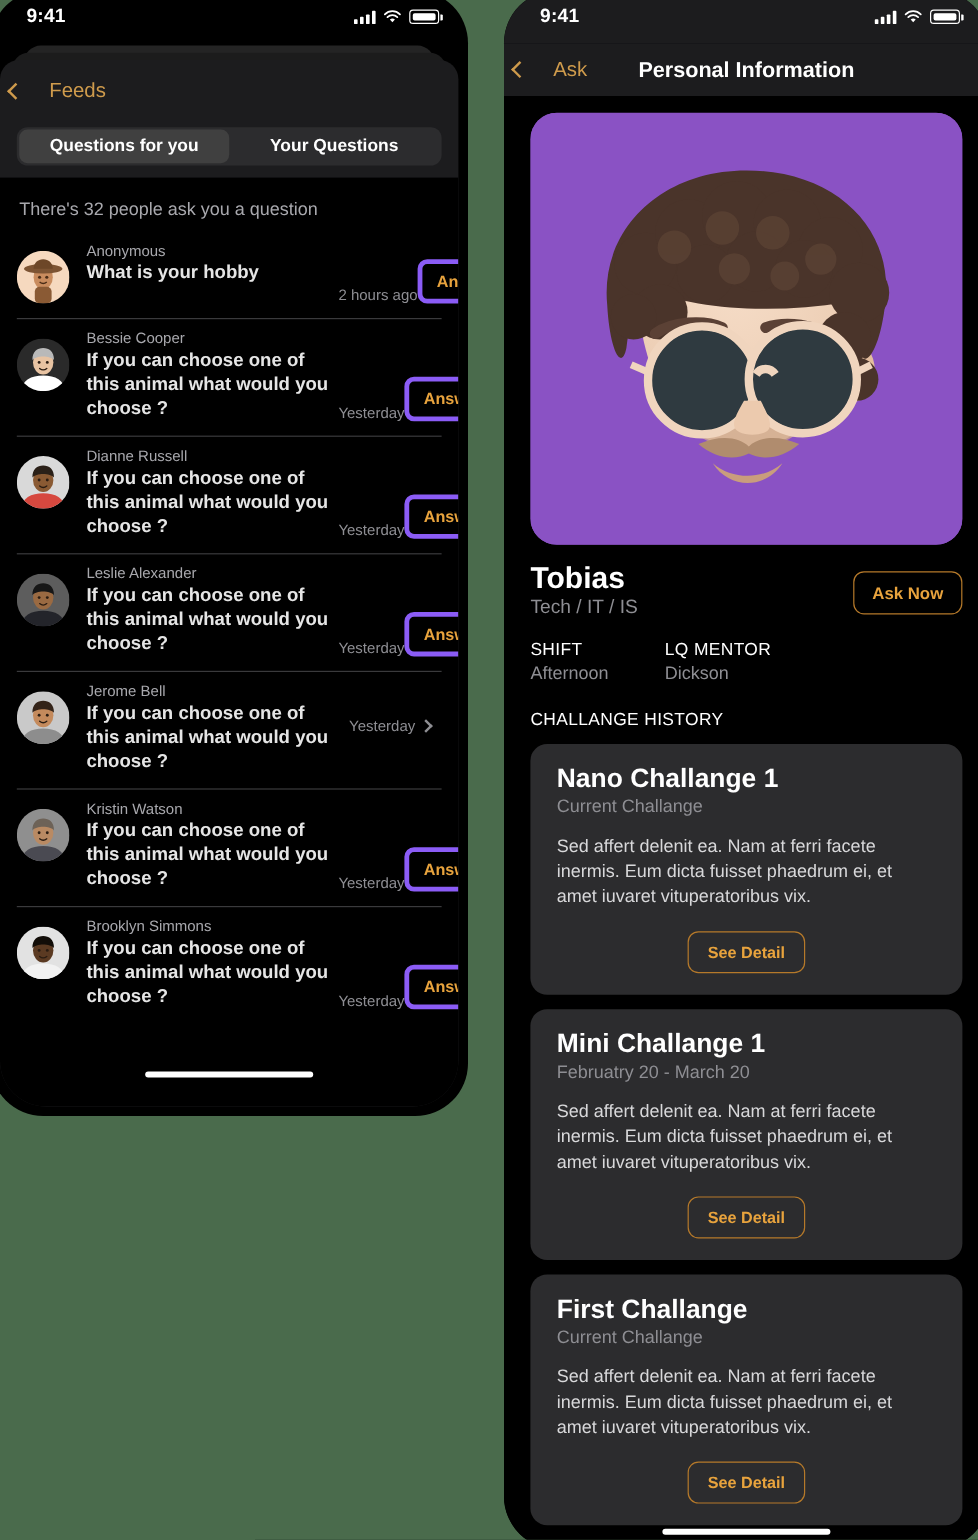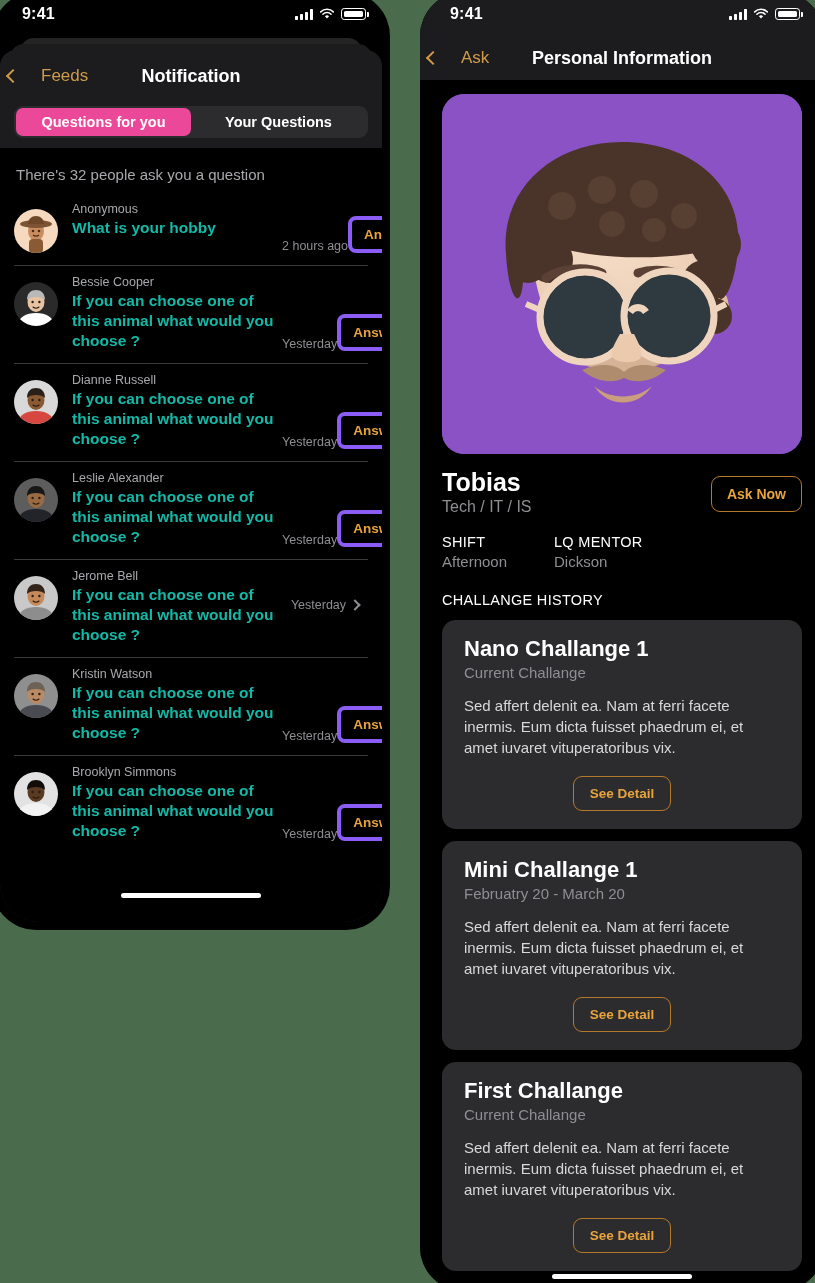--- a/index.html
+++ b/index.html
@@ -66,29 +66,29 @@
     color: #fff; font-size: 18px; font-weight: bold; pointer-events: none;
   }
   .seg {
     margin: 4px 14px 0 14px; height: 32px; background: #2c2c2e;
     border-radius: 9px; display: flex; padding: 2px; gap: 0;
   }
   .seg > div {
     flex: 1; display: flex; align-items: center; justify-content: center;
     color: #fff; font-size: 14.5px; font-weight: bold; border-radius: 7px;
   }
-  .seg > div.on { background: #ec4899; }
+  .seg > div.on { background: #404040; }
   .sheet-body { background: #000; position: absolute; left:0; right:0; top: 98px; bottom: 0; overflow: hidden; }
   .list-head { color: #a8a8ad; font-size: 15px; padding: 18px 16px 10px 16px; }
 
   .qrow { display: flex; padding: 4px 14px 0 14px; position: relative; justify-content: flex-end; }
   .qav { width: 44px; height: 44px; border-radius: 50%; flex: 0 0 44px; margin-top: 12px; overflow: hidden; }
   .qmain { flex: 1; padding-left: 14px; padding-right: 6px; min-width: 0; }
   .qname { color: #a8a8ad; font-size: 12.5px; padding-top: 5px; }
-  .qtext { color: #14b8a6; font-size: 15.5px; font-weight: bold; line-height: 20px; padding-top: 2px; }
+  .qtext { color: #e5e5e5; font-size: 15.5px; font-weight: bold; line-height: 20px; padding-top: 2px; }
   .qside { width: 86px; flex: 0 0 86px; display: flex; align-items: flex-end; padding-top: 4px; }
   .qtime { color: #8e8e93; font-size: 12.5px; white-space: nowrap; }
   .ansbtn {
     margin-top: 10px; border: 4px solid #8b5cf6; border-radius: 8px;
     color: #e8a33d; font-size: 13.5px; font-weight: bold; padding: 7px 12px; background: transparent;
   }
   .qside.center { justify-content: center; flex-direction: row; align-items: center; gap: 5px; padding-top: 0; }
   .chev-r { width: 8px; height: 8px; border-right: 2px solid #8e8e93; border-bottom: 2px solid #8e8e93; transform: rotate(-45deg); }
   .divider { height: 1px; background: #3a3a3c; margin: 12px 14px 0 14px; }
 
@@ -157,21 +157,20 @@
     <div class="sheet-back2"></div>
     <div class="sheet-back1"></div>
 
     <div class="sheet">
 
       <div class="navbar">
         <div class="nav-back">
           <span class="chev-l"></span>
           <span>Feeds</span>
         </div>
-        <div class="nav-title">Notification</div>
       </div>
 
       <div class="seg">
         <div class="on">Questions for you</div>
         <div>Your Questions</div>
       </div>
 
       <div class="sheet-body">
         <div class="list-head">There's 32 people ask you a question</div>
         <div id="qlist">

